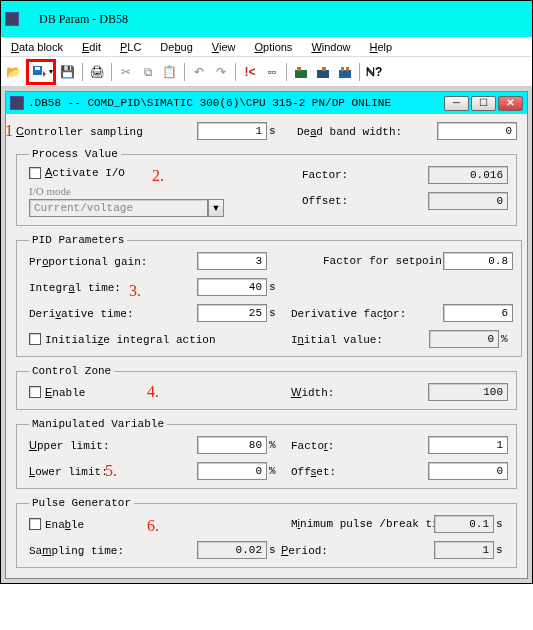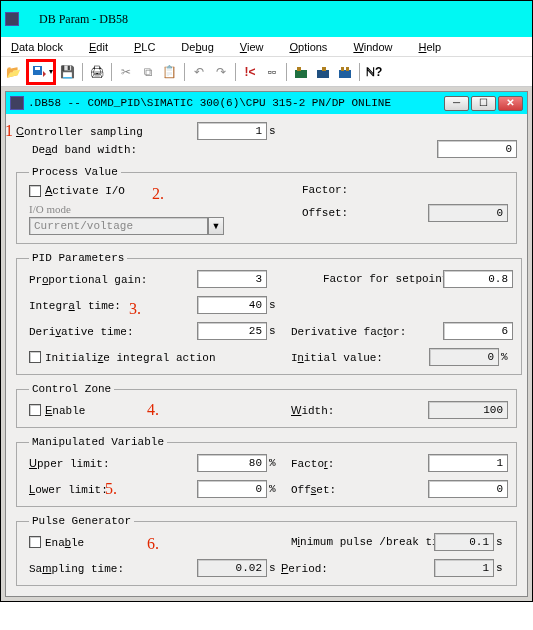--- a/index.html
+++ b/index.html
@@ -1,20 +1,20 @@
 <!DOCTYPE html>
 <html><head>
 <meta charset="utf-8">
 <style>
   * { box-sizing: border-box; font-family: "Tahoma", sans-serif; font-size: 11px; }
   body { margin:0; background:#fff; width:533px; border:1px solid #000; }
   .titlebar { background:#00f8f3; padding:18px 4px; height:19px; display:flex; align-items:center; gap:20px; }
   .titlebar-icon { width:14px; height:14px; background:#404060; border:1px solid #5050aa; }
   .titlebar-text { font-size:12px; font-family:"Segoe UI","Tahoma"; }
-  .menubar { background:#fff; padding:2px 4px; height:20px; display:flex; gap:14px; border-bottom:1px solid #ddd; }
+  .menubar { background:#fff; padding:2px 4px; height:20px; display:flex; gap:7px; border-bottom:1px solid #ddd; }
   .menuitem { padding:2px 6px; }
   .menuitem u { text-decoration:underline; }
   .toolbar { background:#fff; height:30px; display:flex; align-items:center; padding:1px 3px; gap:2px; border-bottom:1px solid #ccc; }
   .tb-btn { width:20px; height:20px; display:flex; align-items:center; justify-content:center; font-size:12px; }
   .tb-sep { width:1px; height:18px; background:#aaa; margin:0 2px; }
   .highlight-box { border:3px solid #f00; padding:0; display:flex; align-items:center; }
   .client { background:#d6d4d0; padding:4px; }
   .inner-window { border:1px solid #888; background:#f0efee; }
   .inner-title { background:#00f2ff; height:22px; display:flex; align-items:center; padding:0 4px; gap:4px; }
   .inner-title-text { flex:1; font-size:11px; }
@@ -119,21 +119,21 @@
         <div class="winbtn">─</div>
         <div class="winbtn">☐</div>
         <div class="winbtn close">✕</div>
       </div>
     </div>
 
     <div class="form pos-rel">
 
       <span class="red-ann" style="left:-1px; top:8px;">1</span>
 
-      <div class="two-col" style="margin-bottom:2px;flex-direction:column;">
+      <div class="two-col" style="margin-bottom:2px;">
         <div class="col" style="width:265px;">
           <span class="label mono"><u>C</u>ontroller sampling</span>
           <div style="flex:1"></div>
           <div class="field" style="width:70px">1</div>
           <span class="unit">s</span>
         </div>
         <div class="col" style="flex:1; margin-left:16px;">
           <span class="label mono">De<u>a</u>d band width:</span>
           <div style="flex:1"></div>
           <div class="field" style="width:80px">0</div>
@@ -152,20 +152,21 @@
             <div class="mono grey" style="margin:2px 0 2px 0;font-family:Liberation Serif, serif;">I/O mode</div>
             <div class="combo">
               <div class="field">Current/voltage</div>
               <div class="dd">▼</div>
             </div>
           </div>
           <div style="flex:1; margin-left:28px;">
             <div class="row">
               <span class="label mono">Factor:</span>
               <div style="flex:1"></div>
+              <div class="field ro" style="width:80px">0.016</div>
             </div>
             <div class="row" style="margin-top:8px;">
               <span class="label mono">Offset:</span>
               <div style="flex:1"></div>
               <div class="field ro" style="width:80px">0</div>
             </div>
           </div>
         </div>
       </fieldset>
 

